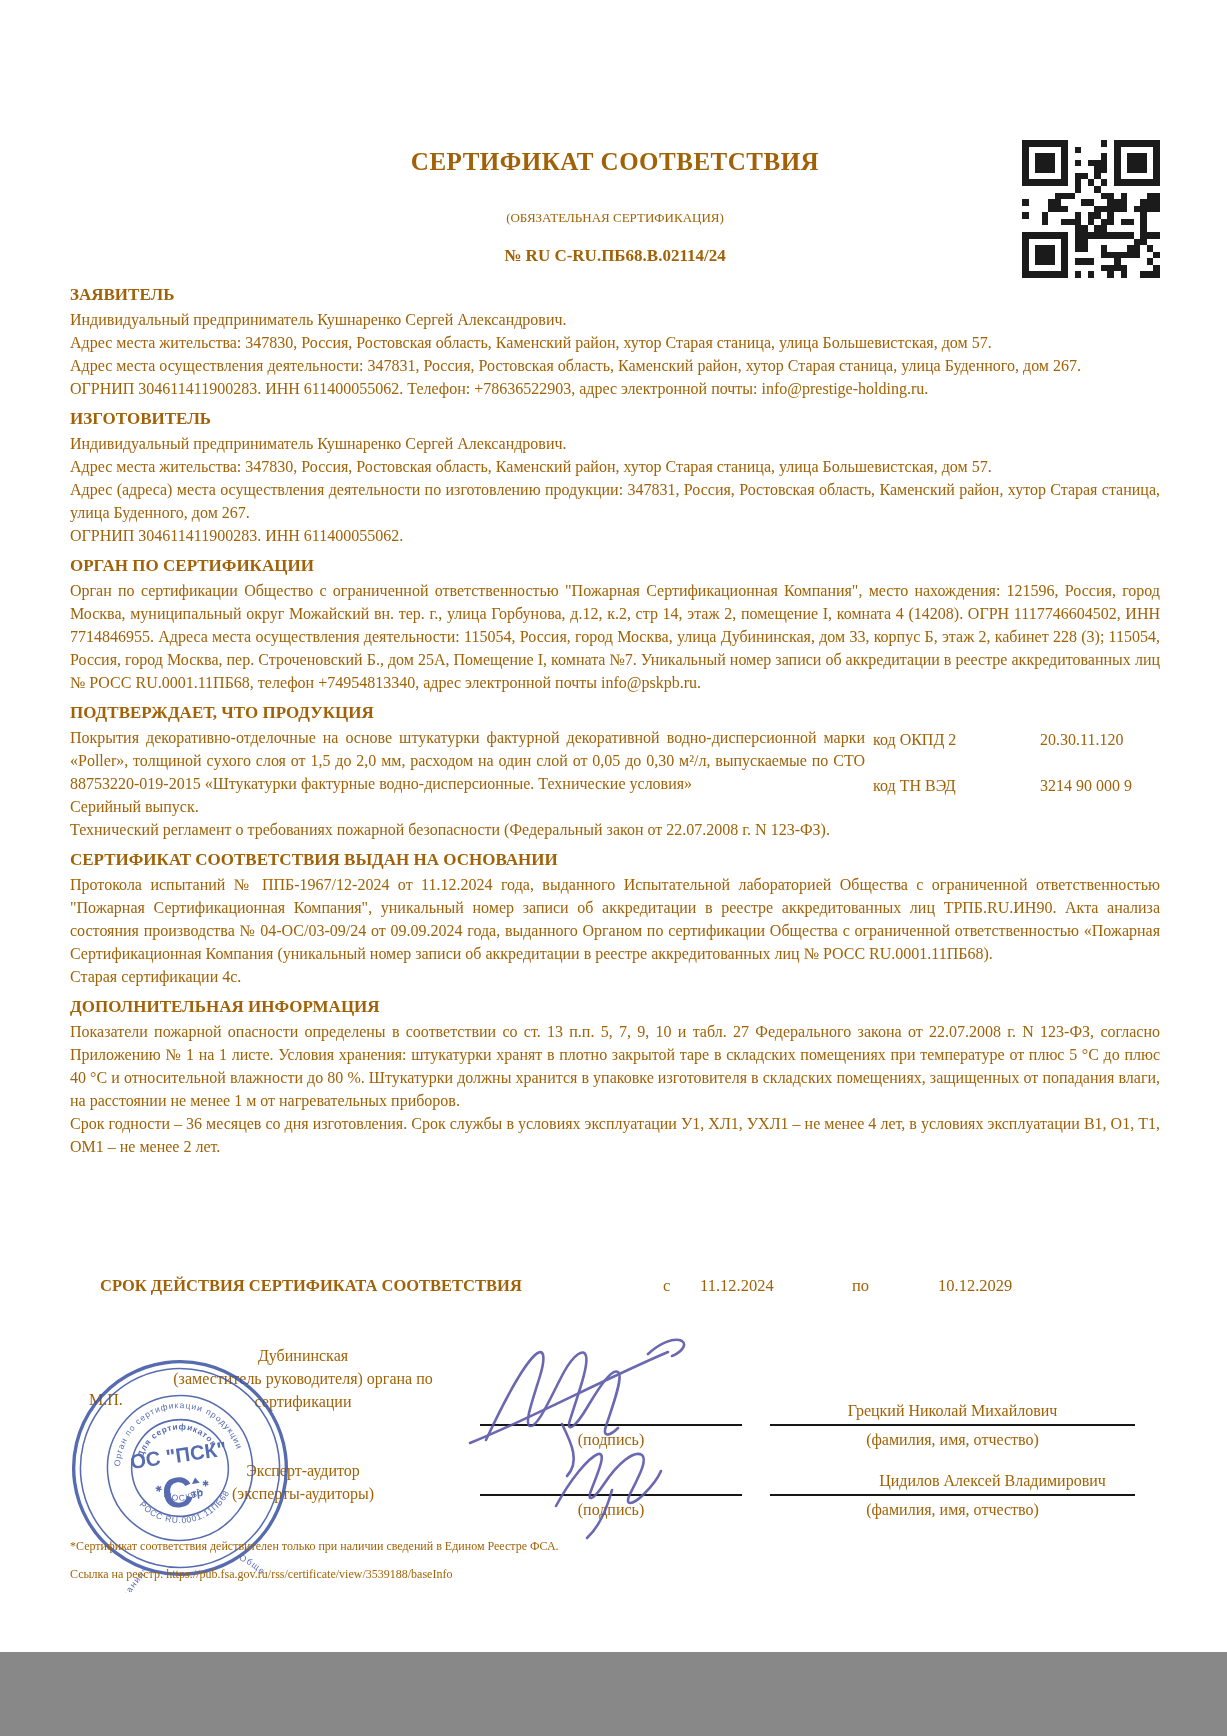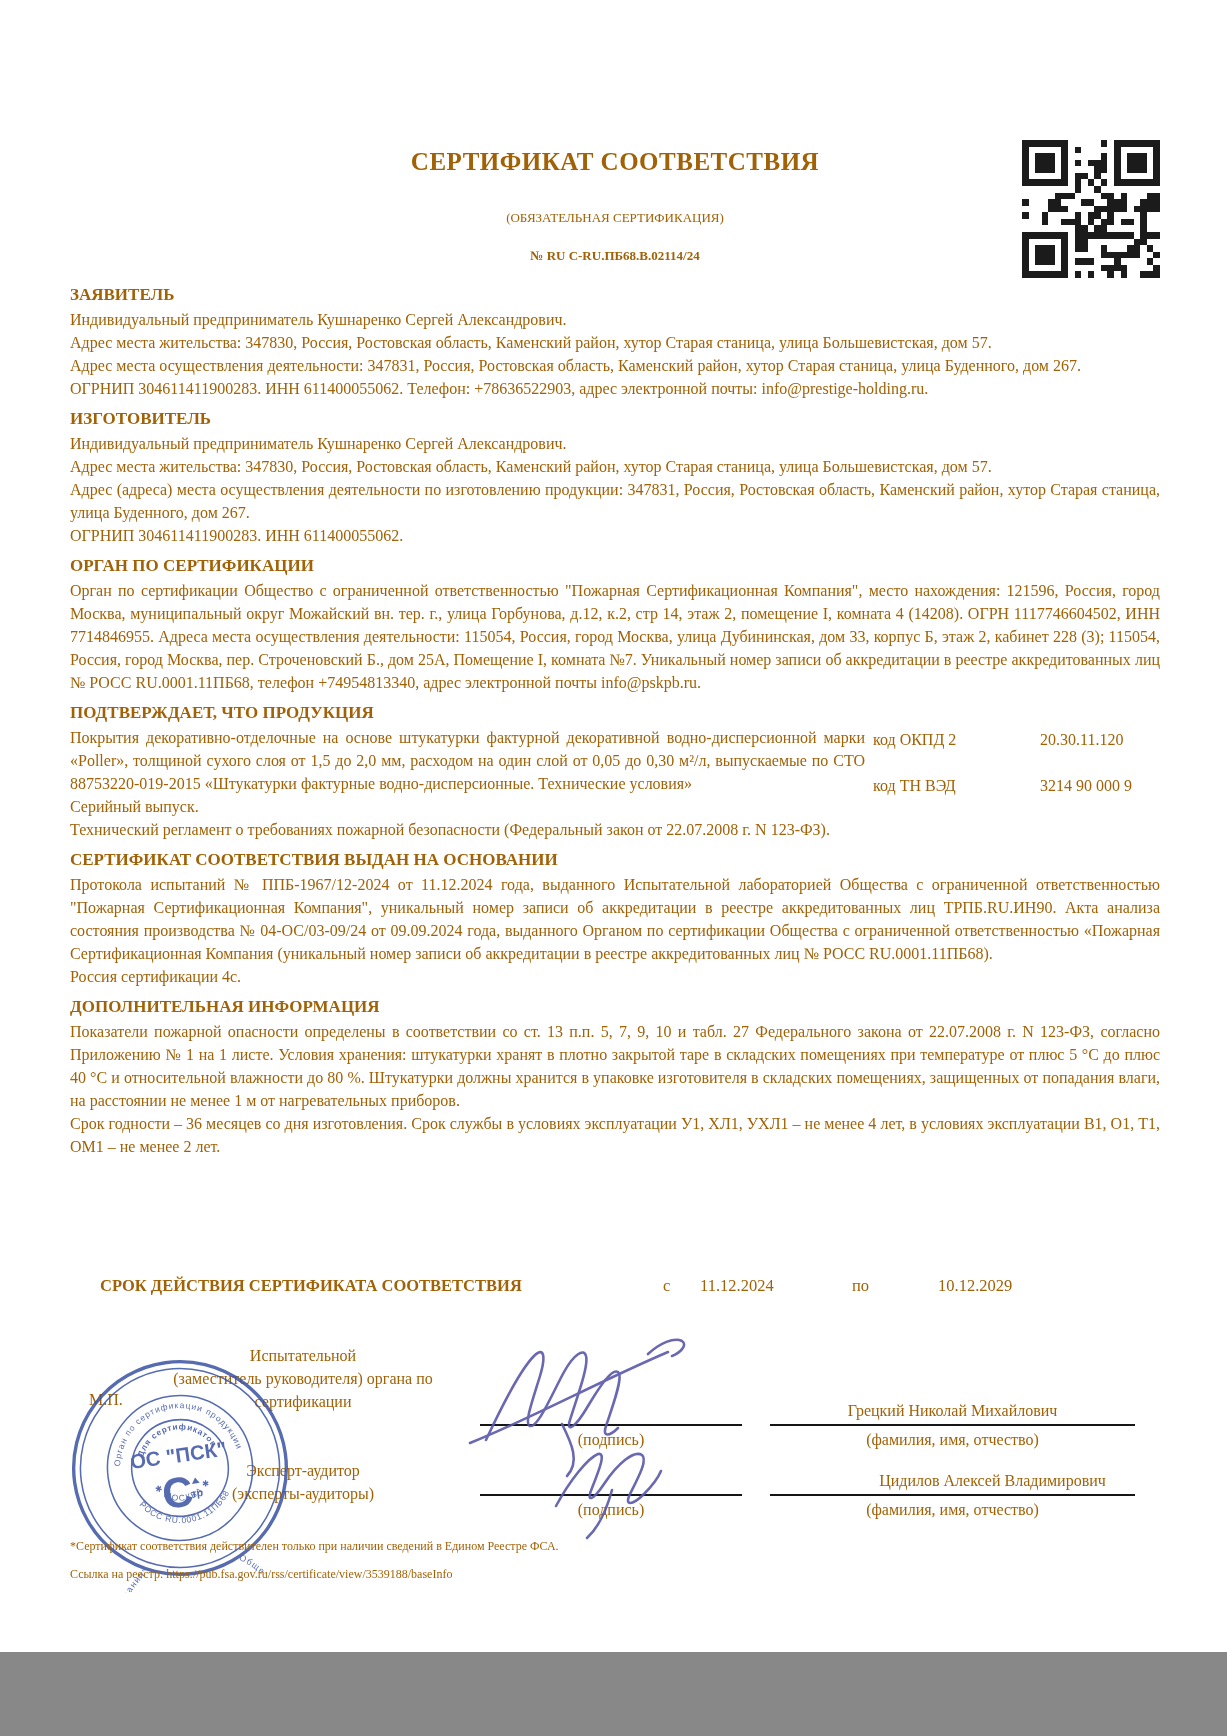--- a/index.html
+++ b/index.html
@@ -9,21 +9,21 @@
     font-family:"Liberation Serif", serif;
     overflow:hidden;
   }
   .content{
     position:absolute;left:70px;top:0;width:1090px;
     font-size:16px;line-height:23px;
   }
   .title-block{text-align:center;}
   .doc-title{margin-top:150px;font-size:25px;font-weight:bold;letter-spacing:.5px;}
   .doc-subtitle{margin-top:33px;font-size:13px;}
-  .doc-number{margin-top:15px;font-size:13px;font-weight:bold;}
+  .doc-number{margin-top:15px;font-size:17px;font-weight:bold;}
   .sec-h{font-size:17px;font-weight:bold;margin:7px 0 2px 0;}
   .para{text-align:justify;}
   .first-sec{margin-top:16px;}
   .product-row{display:flex;}
   .product-left{width:795px;text-align:justify;}
   .product-right{position:relative;width:295px;flex:none;}
   .code-row{position:absolute;left:8px;width:287px;white-space:nowrap;}
   .code-row .code-label{display:inline-block;width:167px;}
   .code-r1{top:2px;}
   .code-r2{top:48px;}
@@ -327,42 +327,42 @@
       </div>
     </div>
 
     <div>
       <div class="para">Технический регламент о требованиях пожарной безопасности (Федеральный закон от 22.07.2008 г. N 123-ФЗ).</div>
     </div>
 
     <div>
       <div class="sec-h">СЕРТИФИКАТ СООТВЕТСТВИЯ ВЫДАН НА ОСНОВАНИИ</div>
       <div class="para">Протокола испытаний № ППБ-1967/12-2024 от 11.12.2024 года, выданного Испытательной лабораторией Общества с ограниченной ответственностью "Пожарная Сертификационная Компания", уникальный номер записи об аккредитации в реестре аккредитованных лиц ТРПБ.RU.ИН90. Акта анализа состояния производства № 04-ОС/03-09/24 от 09.09.2024 года, выданного Органом по сертификации Общества с ограниченной ответственностью «Пожарная Сертификационная Компания (уникальный номер записи об аккредитации в реестре аккредитованных лиц № РОСС RU.0001.11ПБ68).</div>
-      <div>Россия сертификации 4с.</div>
+      <div>Старая сертификации 4с.</div>
     </div>
 
     <div>
       <div class="sec-h">ДОПОЛНИТЕЛЬНАЯ ИНФОРМАЦИЯ</div>
       <div class="para">Показатели пожарной опасности определены в соответствии со ст. 13 п.п. 5, 7, 9, 10 и табл. 27 Федерального закона от 22.07.2008 г. N 123-ФЗ, согласно Приложению № 1 на 1 листе. Условия хранения: штукатурки хранят в плотно закрытой таре в складских помещениях при температуре от плюс 5 °С до плюс 40 °С и относительной влажности до 80 %. Штукатурки должны хранится в упаковке изготовителя в складских помещениях, защищенных от попадания влаги, на расстоянии не менее 1 м от нагревательных приборов.</div>
       <div class="para">Срок годности – 36 месяцев со дня изготовления. Срок службы в условиях эксплуатации У1, ХЛ1, УХЛ1 – не менее 4 лет, в условиях эксплуатации В1, О1, Т1, ОМ1 – не менее 2 лет.</div>
     </div>
   </div>
 
   <div class="validity-row">
     <span class="v-label">СРОК ДЕЙСТВИЯ СЕРТИФИКАТА СООТВЕТСТВИЯ</span>
     <span class="v-from-label">с</span>
     <span class="v-from">11.12.2024</span>
     <span class="v-to-label">по</span>
     <span class="v-to">10.12.2029</span>
   </div>
 
   <div class="sig-area">
     <div class="mp">М.П.</div>
     <div class="role-1">
-      <div>Испытательной</div>
+      <div>Дубининская</div>
       <div>(заместитель руководителя) органа по</div>
       <div>сертификации</div>
     </div>
     <div class="sig-line line-1a"></div>
     <div class="podpis-1">(подпись)</div>
     <div class="name-1">Грецкий Николай Михайлович</div>
     <div class="sig-line line-1b"></div>
     <div class="fio-1">(фамилия, имя, отчество)</div>
 
     <div class="role-2">

